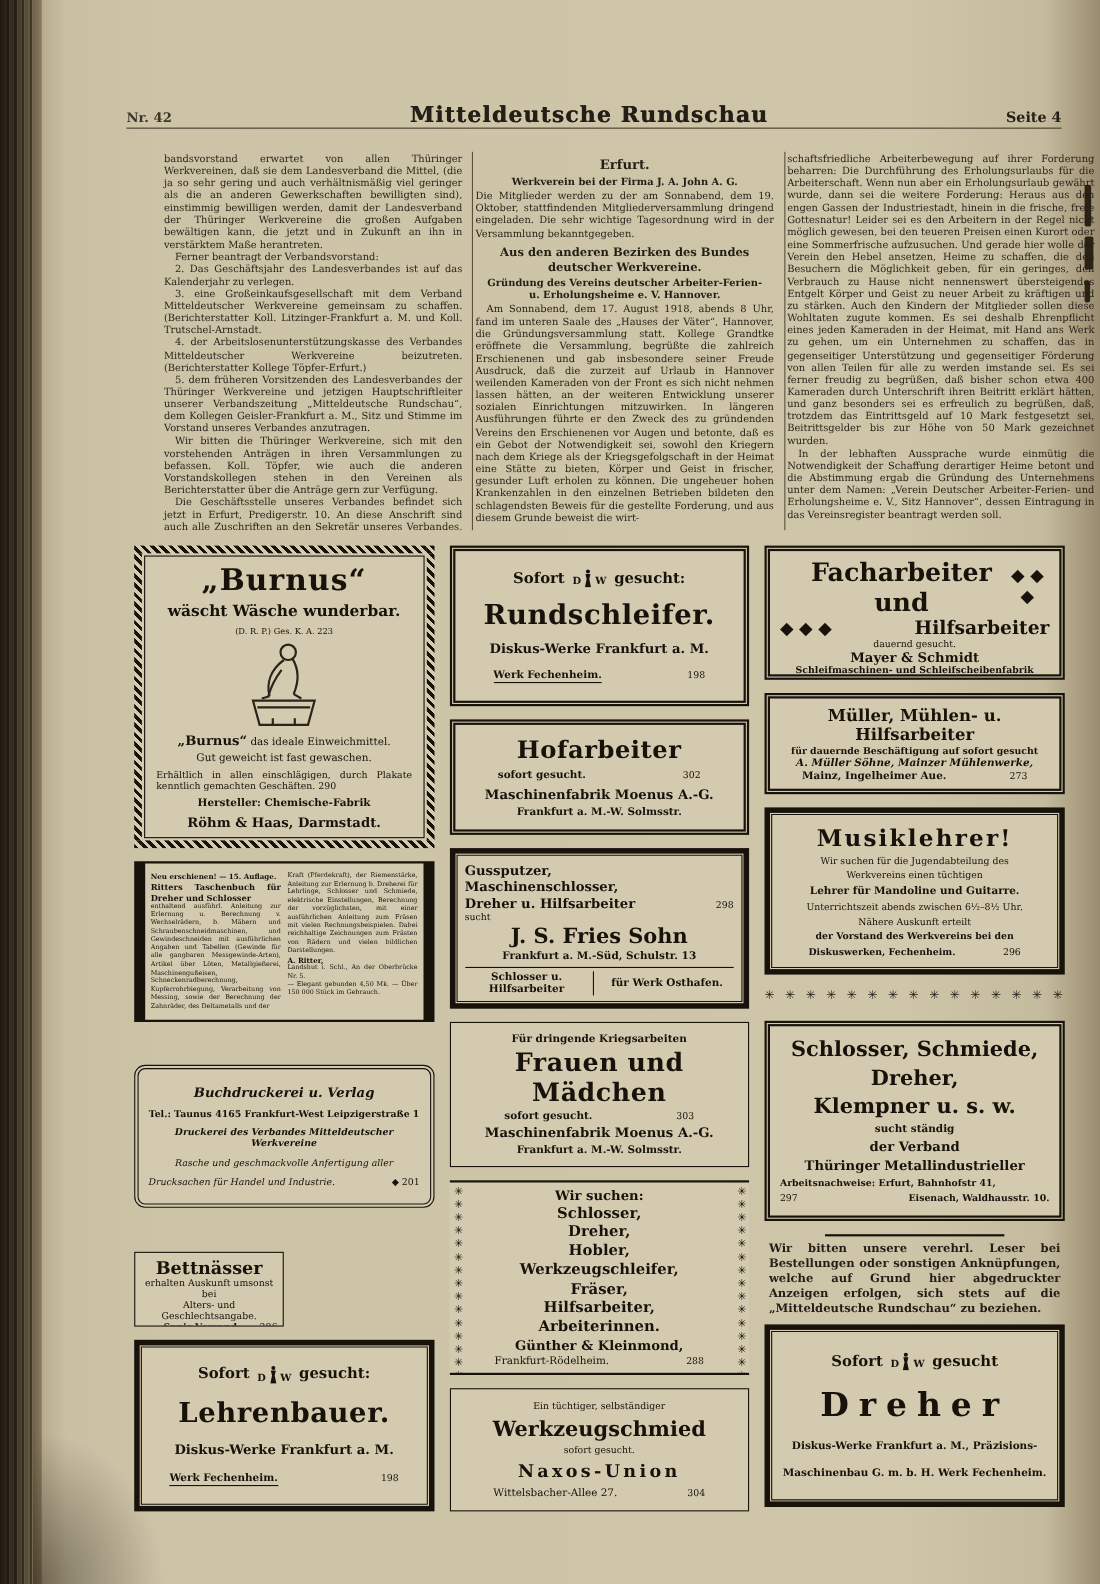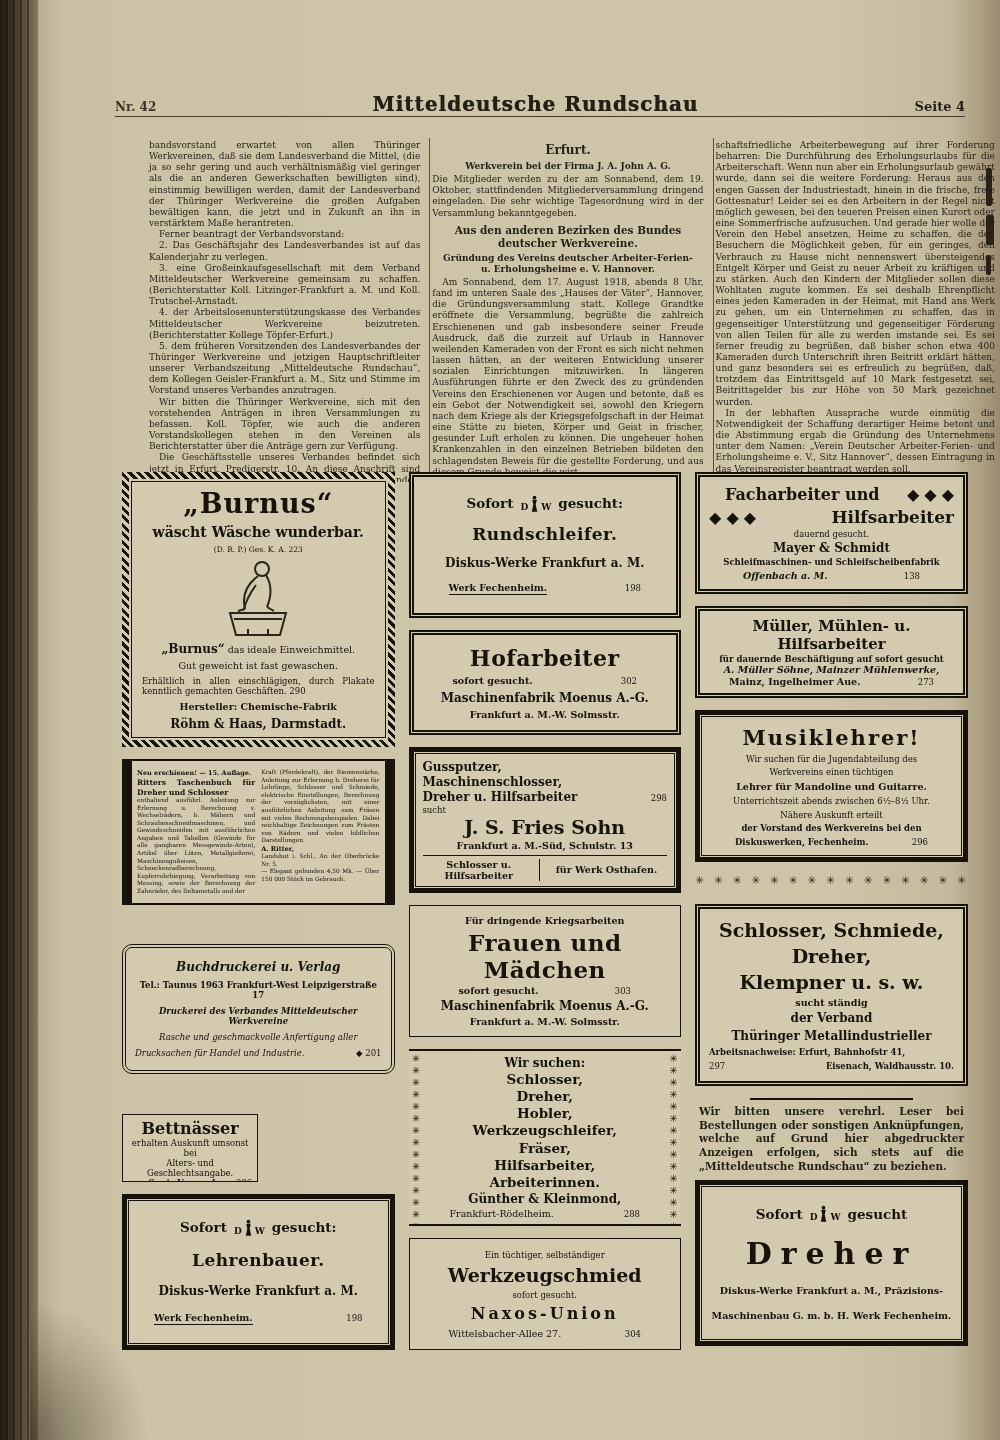--- a/index.html
+++ b/index.html
@@ -29,32 +29,32 @@
     text-align:justify; overflow:hidden; border-right:1px solid #5a4d3a; }
   .acol.last { border-right:none; padding-right:2px; }
   .blk { margin:0; }
   .blk.p { text-indent:10px; }
   .blk.p0 { text-indent:0; }
   .blk.h1 { text-align:center; font-weight:bold; font-size:12px; margin:3px 0 2px; text-indent:0; }
   .blk.h1s { text-align:center; font-weight:bold; font-size:10.5px; margin:5px 14px 3px; text-indent:0; }
   .blk.h2 { text-align:center; font-weight:bold; font-size:9px; margin:3px 6px 2px; text-indent:0; }
 
   
-  .ads { position:absolute; top:472px; left:122px; width:846px; height:878px; display:flex; gap:14px; }
+  .ads { position:absolute; top:496px; left:122px; width:846px; height:878px; display:flex; gap:14px; }
   .ad-col { display:flex; flex-direction:column; gap:12px; width:273px; }
   .ad { background:#d3cab0; color:#17120a; padding:6px 9px; position:relative; overflow:hidden;
         display:flex; flex-direction:column; justify-content:space-evenly; text-align:center; }
   .b-double { border:5px double #17120a; }
   .b-heavy  { border:5px solid #17120a; box-shadow:inset 0 0 0 1px #d3cab0, inset 0 0 0 2px #17120a; }
   .b-thin   { border:1.5px solid #17120a; }
   .b { font-weight:bold; }
   .u { border-bottom:1.5px solid #17120a; padding-bottom:1px; }
   .num { font-size:8.5px; font-weight:normal; }
   .row-sb { display:flex; justify-content:space-between; align-items:baseline; }
-  .t-xl { font-size:17px; font-weight:bold; letter-spacing:.5px; }
+  .t-xl { font-size:25px; font-weight:bold; letter-spacing:.5px; }
   .t-lg { font-size:19px; font-weight:bold; }
   .t-md { font-size:12px; font-weight:bold; }
   .t-sm { font-size:9.5px; }
   .t-xs { font-size:8.5px; }
   .dw-row { display:flex; align-items:center; justify-content:center; gap:7px;
     font-weight:bold; font-size:13.5px; }
   .dw-emblem { display:flex; align-items:flex-end; gap:1px; font-weight:bold; font-size:9px; }
   .dw-emblem svg { fill:#17120a; }
 
   
@@ -192,21 +192,21 @@
             <span>Kraft (Pferdekraft), der Riemenstärke, Anleitung zur Erlernung b. Dreherei für Lehrlinge, Schlosser und Schmiede, elektrische Einstellungen, Berechnung der vorzüglichsten, mit einer ausführlichen Anleitung zum Fräsen mit vielen Rechnungsbeispielen. Dabei reichhaltige Zeichnungen zum Frästen von Rädern und vielen bildlichen Darstellungen.</span>
             <div class="ritter-head">A. Ritter,</div>
             <div>Landshut i. Schl., An der Oberbrücke Nr. 5.</div>
             <div>— Elegant gebunden 4,50 Mk. — Über 150 000 Stück im Gebrauch.</div>
           </div>
         </div>
       </div>
 
       <div class="ad kaufmann" style="height:132px;margin-top:27px;">
         <div class="t-md" style="font-style:italic;">Buchdruckerei u. Verlag</div>
-        <div class="t-xs b">Tel.: Taunus 1963  Frankfurt-West  Leipzigerstraße 17</div>
+        <div class="t-xs b">Tel.: Taunus 4165  Frankfurt-West  Leipzigerstraße 1</div>
         <div class="t-xs b" style="font-style:italic;">Druckerei des Verbandes Mitteldeutscher Werkvereine</div>
         <div class="t-xs" style="font-style:italic;">Rasche und geschmackvolle Anfertigung aller</div>
         <div class="row-sb">
           <span class="t-xs" style="font-style:italic;">Drucksachen für Handel und Industrie.</span>
           <span class="num">◆ 201</span>
         </div>
       </div>
 
       <div class="smallads" style="height:96px;">
         <div class="ad b-thin" style="width:50%;margin-top:28px;">
@@ -331,21 +331,21 @@
           <span class="t-sm">Wittelsbacher-Allee 27.</span>
           <span class="num">304</span>
         </div>
       </div>
     </div>
 
     <div class="ad-col">
 
       <div class="ad b-double" style="height:122px;">
         <div class="row-sb">
-          <span class="t-lg" style="font-size:16px;margin-left:16px;">Facharbeiter und</span>
+          <span class="t-lg" style="font-size:23px;margin-left:16px;">Facharbeiter und</span>
           <span>◆ ◆ ◆</span>
         </div>
         <div class="row-sb">
           <span>◆ ◆ ◆</span>
           <span class="t-lg" style="font-size:17px;">Hilfsarbeiter</span>
         </div>
         <div class="t-xs">dauernd gesucht.</div>
         <div class="t-md">Mayer &amp; Schmidt</div>
         <div class="t-xs b">Schleifmaschinen- und Schleifscheibenfabrik</div>
         <div class="row-sb" style="padding:0 34px;">

